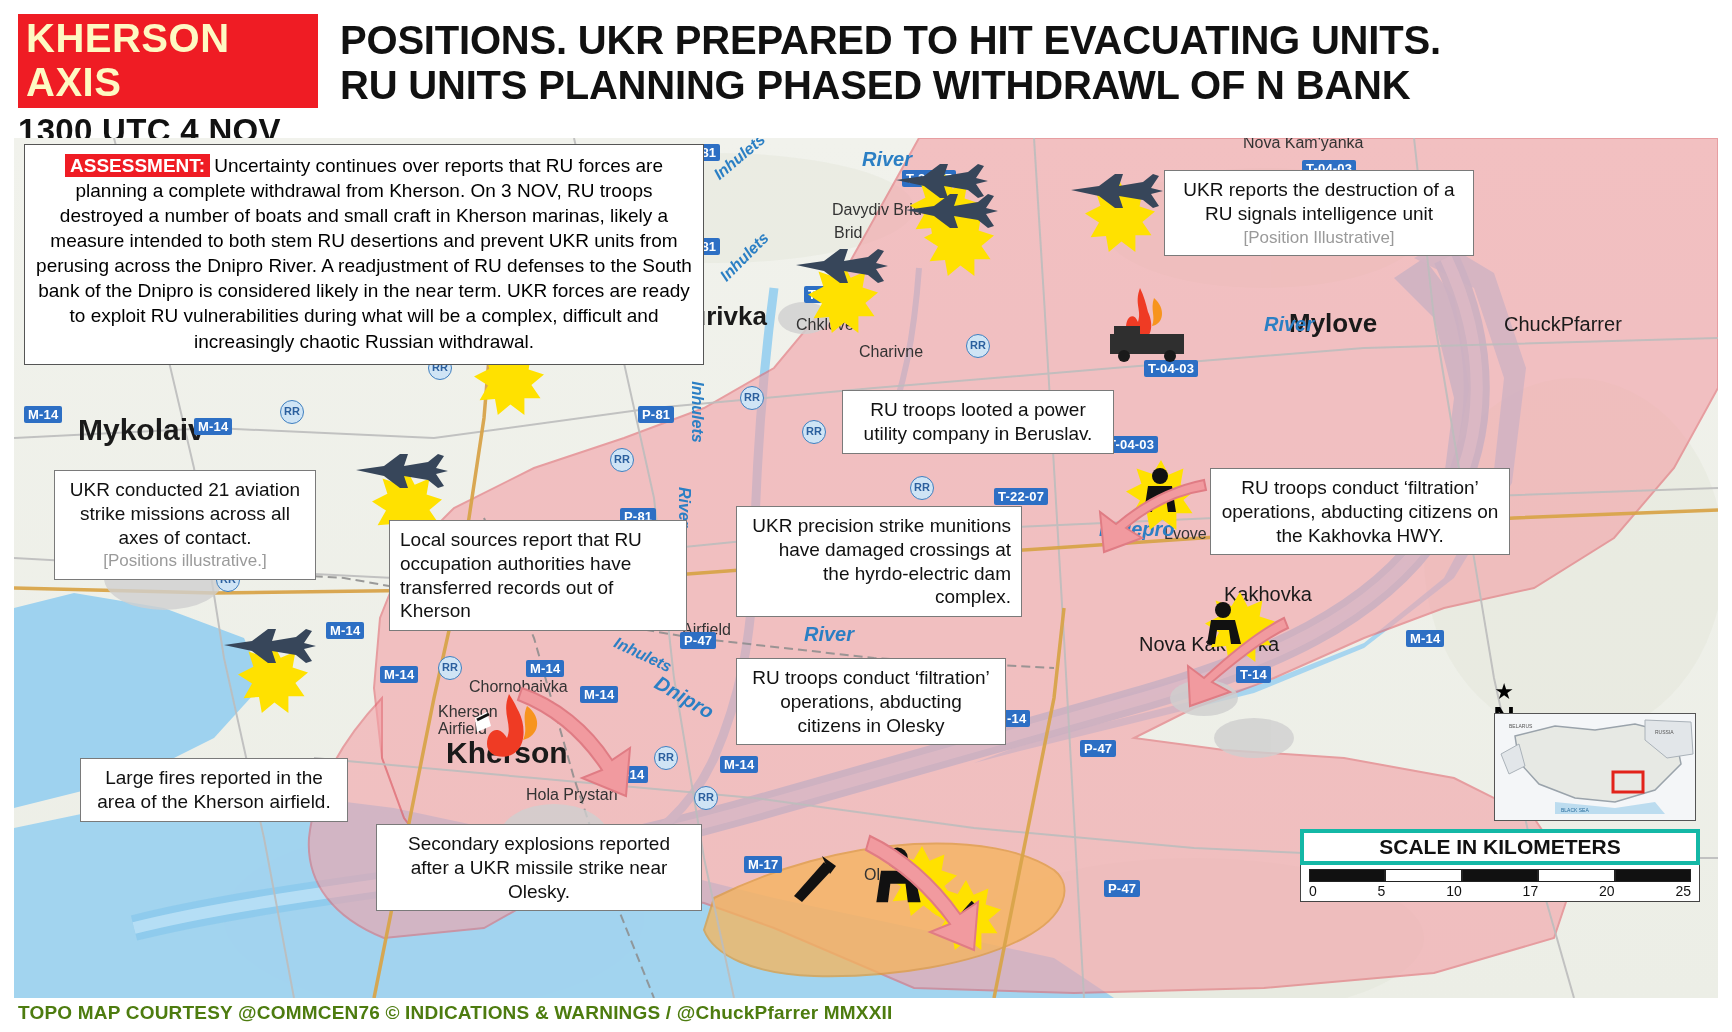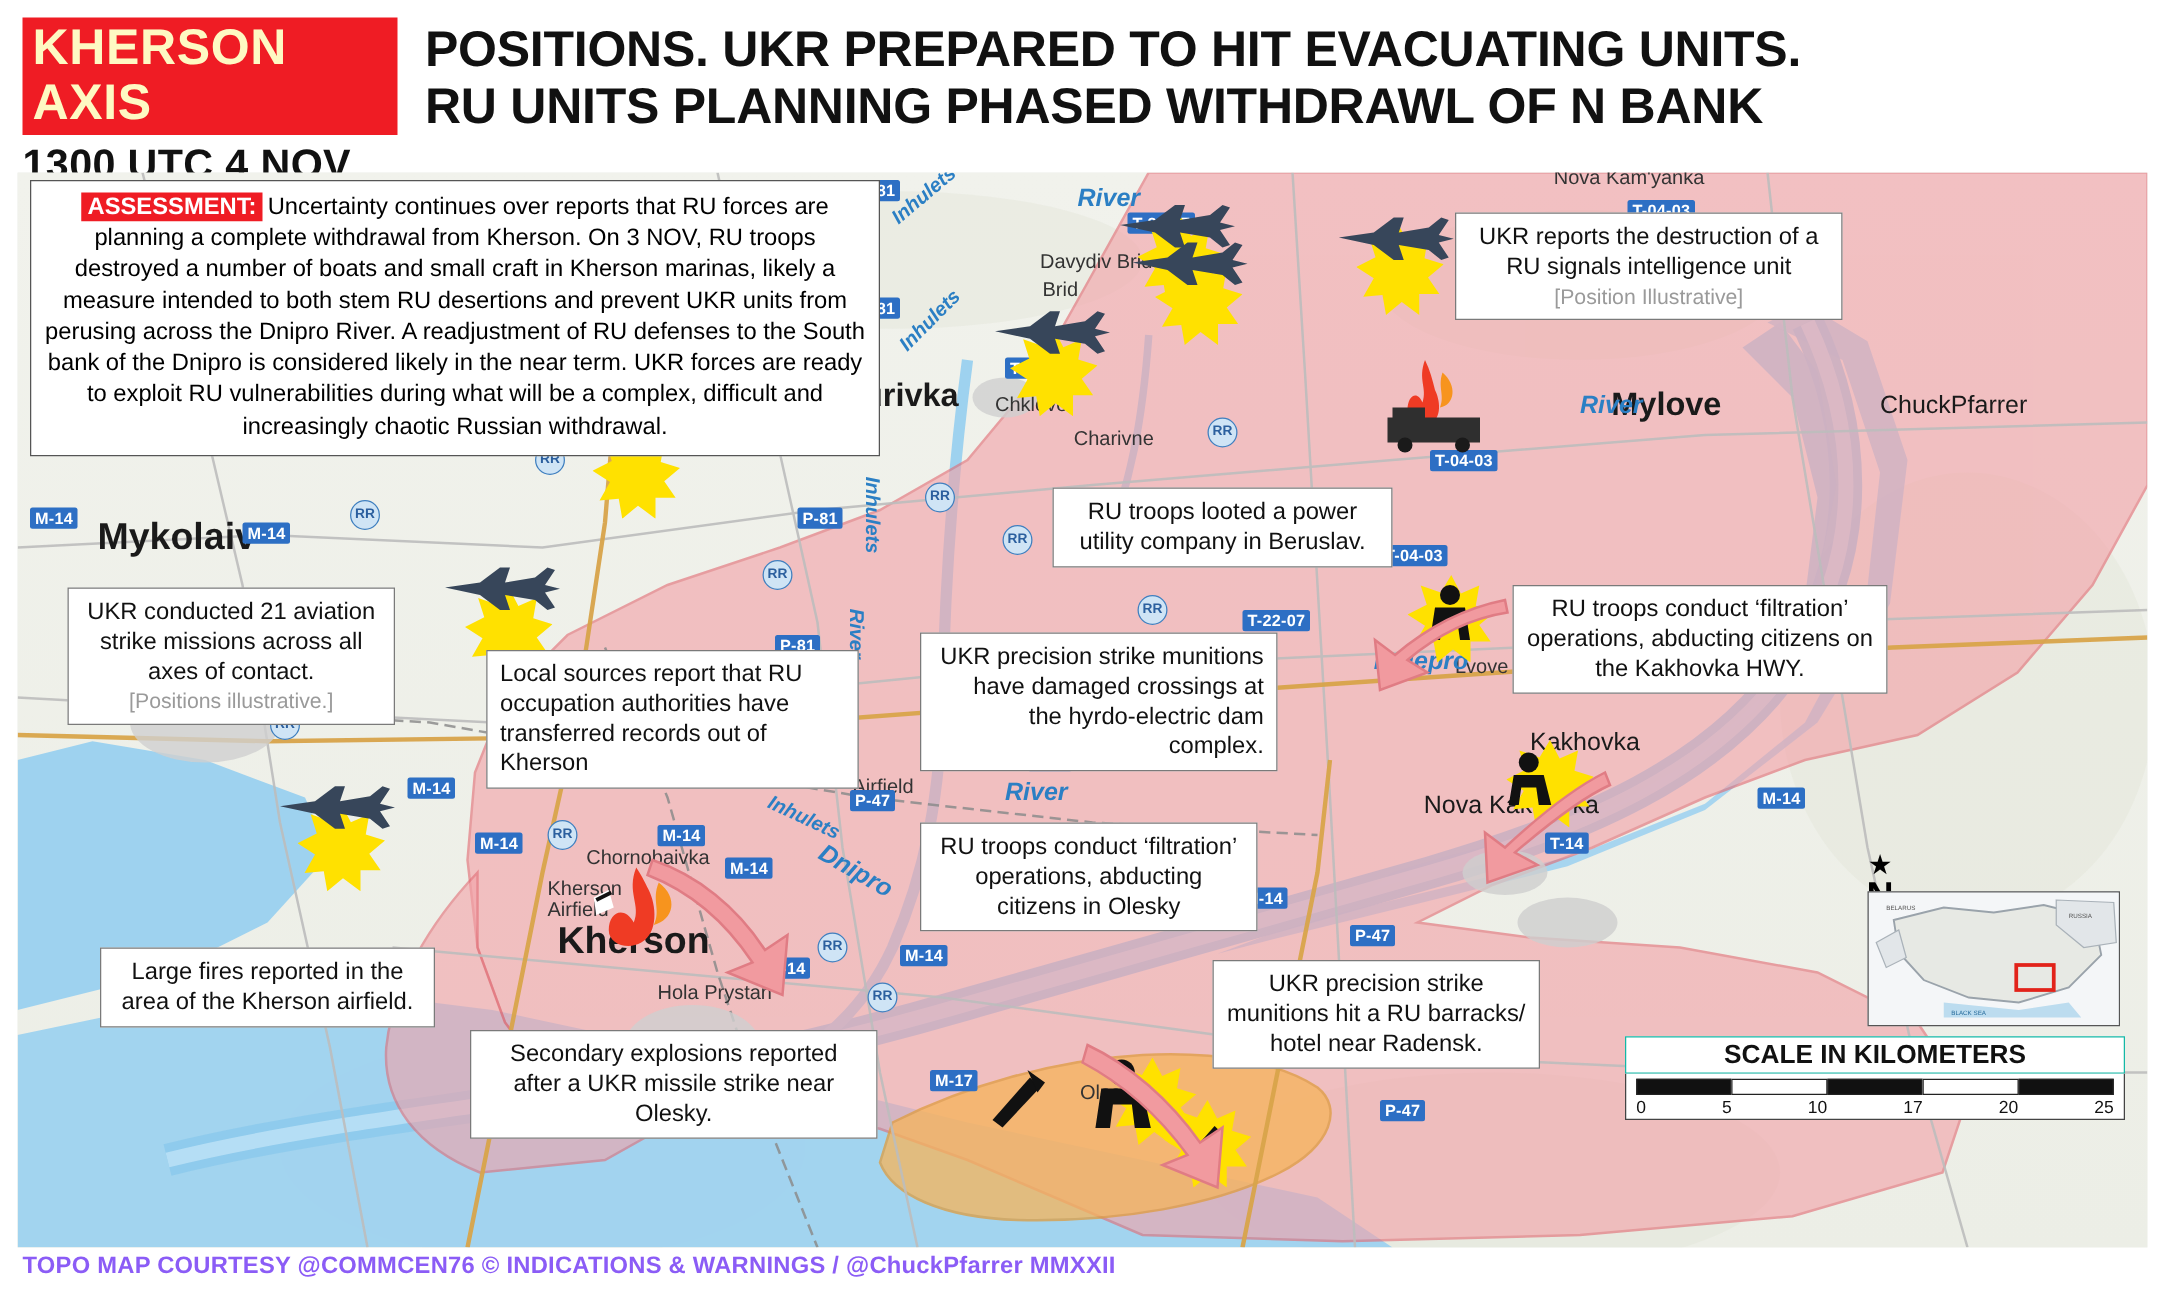--- a/index.html
+++ b/index.html
@@ -30,21 +30,21 @@
     letter-spacing:-0.2px;
   }
   .hdr-title div{white-space:nowrap;}
 
   
   .map{position:absolute;left:14px;top:138px;width:1704px;height:860px;overflow:hidden;background:#eef0ea;}
   .map-bg{position:absolute;left:0;top:0;width:1704px;height:860px;}
 
   .footer{
     position:absolute;left:18px;top:1002px;
-    font-size:19px;color:#8b5cf6;font-weight:bold;letter-spacing:0.2px;
+    font-size:19px;color:#4d7c0f;font-weight:bold;letter-spacing:0.2px;
   }
 
   
   .callout{
     position:absolute;background:#ffffff;border:1px solid #7a7a7a;
     color:#111111;font-size:19px;line-height:1.25;text-align:center;
     padding:7px 10px;box-sizing:border-box;
   }
   .callout .sub{color:#9a9a9a;font-size:17px;display:block;margin-top:1px;}
 
@@ -74,21 +74,21 @@
   }
   .rr{
     position:absolute;width:22px;height:22px;border-radius:50%;
     background:#cfe4f5;border:1px solid #3f7fbf;color:#2b5f9e;
     font-size:11px;font-weight:bold;text-align:center;line-height:21px;
   }
 
   
   .scalebox{position:absolute;left:1286px;top:691px;width:400px;height:80px;}
   .scale-title{
-    background:#fff;border:1px solid #14b8a6;font-size:21px;font-weight:bold;
+    background:#fff;border:4px solid #14b8a6;font-size:21px;font-weight:bold;
     text-align:center;padding:2px 6px;color:#111;
   }
   .scale-bar{background:#fff;border:1px solid #444;border-top:none;padding:4px 8px 2px 8px;}
   .bar-row{display:flex;height:13px;width:100%;}
   .bar-row div{flex:1;border:1px solid #222;box-sizing:border-box;}
   .bar-row .b{background:#111;}
   .bar-row .w{background:#fff;}
   .bar-nums{display:flex;justify-content:space-between;font-size:14px;color:#111;padding-top:1px;}
 
   
@@ -422,23 +422,20 @@
     </div>
 
     <div class="callout" style="left:722px;top:368px;width:286px;text-align:right;">
       <span>UKR precision strike munitions have damaged crossings at the hyrdo-electric dam complex.</span>
     </div>
 
     <div class="callout" style="left:722px;top:520px;width:270px;">
       <span>RU troops conduct ‘filtration’ operations, abducting citizens in Olesky</span>
     </div>
 
-    <div class="callout" style="left:956px;top:630px;width:262px;">
-      <span>UKR precision strike munitions hit a RU barracks/ hotel near Radensk.</span>
-    </div>
 
     <div class="callout" style="left:66px;top:620px;width:268px;">
       <span>Large fires reported in the area of the Kherson airfield.</span>
     </div>
 
     <div class="callout" style="left:362px;top:686px;width:326px;">
       <span>Secondary explosions reported after a UKR missile strike near Olesky.</span>
     </div>
 
     <div class="north">

